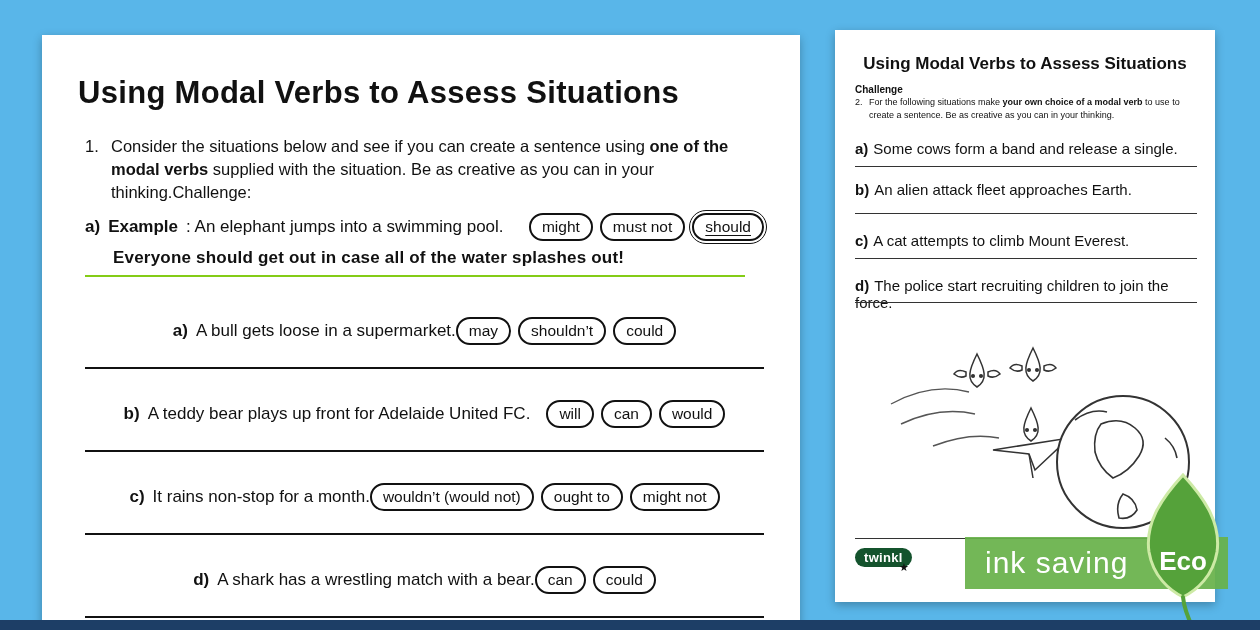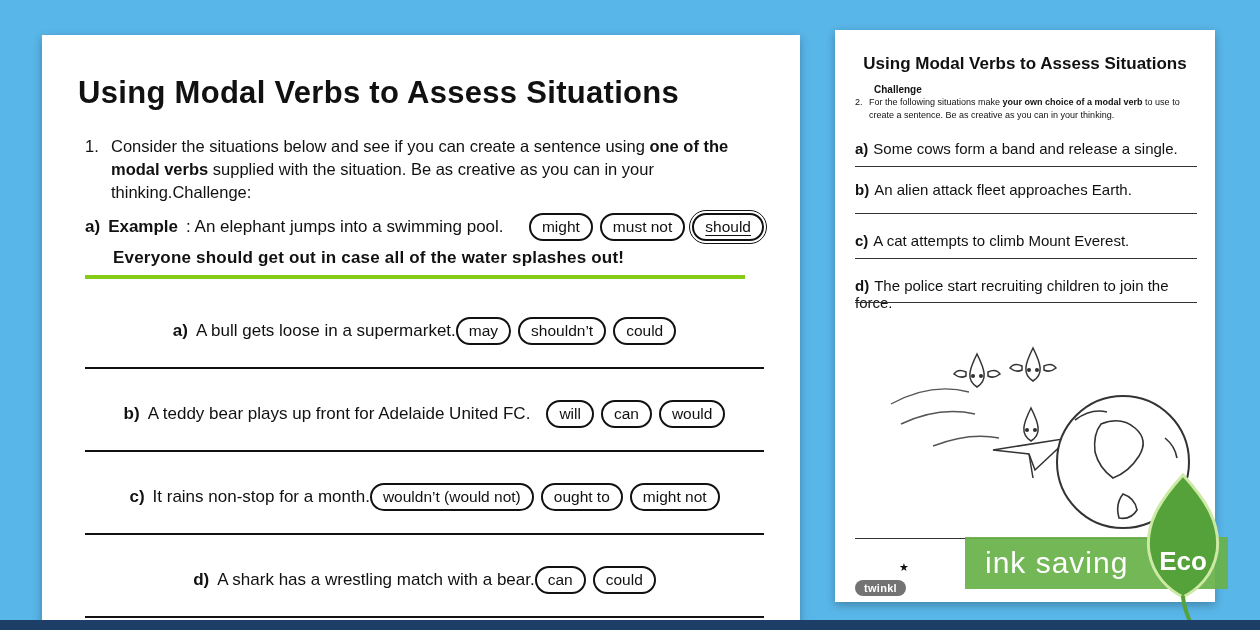--- a/index.html
+++ b/index.html
@@ -19,40 +19,40 @@
   .p1-instruction .num{flex:0 0 26px;}
   .ex-row{position:absolute;top:178px;left:43px;right:36px;display:flex;justify-content:space-between;align-items:center;}
   .sit-text{font-size:17px;white-space:nowrap;}
   .sit-text b{margin-right:8px;}
   .pills{display:flex;gap:7px;flex:0 0 auto;}
   .pill{display:inline-block;border:2px solid #111;border-radius:15px;padding:3px 11px;
         font-size:15.5px;font-weight:normal;background:#fff;white-space:nowrap;}
   .pill-selected{outline:1.6px solid #111;outline-offset:2.5px;}
   .pill-selected u{text-underline-offset:3px;}
   .p1-answer{position:absolute;top:213px;left:43px;right:55px;font-size:17px;font-weight:bold;
-             padding:0 0 7px 28px;border-bottom:4px solid #84cc16;letter-spacing:.2px;}
+             padding:0 0 7px 28px;border-bottom:2px solid #84cc16;letter-spacing:.2px;}
   .sit-row{position:absolute;left:43px;right:36px;display:flex;justify-content:center;align-items:center;}
   .sit-row.r0{top:282px;} .sit-row.r1{top:365px;gap:16px;} .sit-row.r2{top:448px;} .sit-row.r3{top:531px;}
   .sit-line{position:absolute;left:43px;right:36px;border-bottom:2px solid #111;}
   .sit-line.l0{top:332px;} .sit-line.l1{top:415px;} .sit-line.l2{top:498px;} .sit-line.l3{top:581px;}
 
   
   .p2-title{position:absolute;top:24px;left:0;right:0;text-align:center;font-size:17px;font-weight:bold;}
-  .p2-challenge{position:absolute;top:54px;left:20px;font-size:10px;font-weight:bold;margin-left:19px;}
+  .p2-challenge{position:absolute;top:54px;left:20px;font-size:10px;font-weight:bold;}
   .p2-instruction{position:absolute;top:66px;left:20px;right:34px;font-size:9px;line-height:13px;display:flex;}
   .p2-instruction .num{flex:0 0 14px;}
   .p2-item{position:absolute;left:20px;right:18px;font-size:15px;}
   .p2-item b{margin-right:5px;}
   .p2-item.i0{top:110px;} .p2-item.i1{top:151px;} .p2-item.i2{top:202px;} .p2-item.i3{top:247px;}
   .p2-line{position:absolute;left:20px;right:18px;border-bottom:1px solid #333;}
   .p2-line.k0{top:136px;} .p2-line.k1{top:183px;} .p2-line.k2{top:228px;} .p2-line.k3{top:272px;}
   .p2-illustration{position:absolute;top:316px;left:38px;width:332px;height:202px;}
   .p2-footer-line{position:absolute;top:508px;left:20px;right:18px;border-bottom:1px solid #333;}
-  .twinkl-logo{position:absolute;top:550px;left:20px;background:#737373;color:#fff;border-radius:10px;
-               font-size:11px;font-weight:bold;padding:2px 9px;letter-spacing:.3px;}
+  .twinkl-logo{position:absolute;top:518px;left:20px;background:#14532d;color:#fff;border-radius:10px;
+               font-size:13px;font-weight:bold;padding:2px 9px;letter-spacing:.3px;}
   .twinkl-star{position:absolute;top:531px;left:64px;font-size:11px;color:#111;}
 
   
   .eco-banner{position:absolute;left:965px;top:537px;width:263px;height:52px;
               background:rgba(104,177,74,.93);display:flex;align-items:center;z-index:5;}
   .eco-text{color:#fff;font-size:30px;padding-left:20px;letter-spacing:1px;}
   .eco-leaf{position:absolute;left:1138px;top:472px;width:90px;height:158px;z-index:6;}
 
   .footer-bar{position:absolute;left:0;bottom:0;width:1260px;height:10px;background:#1d3e66;z-index:10;}
 

